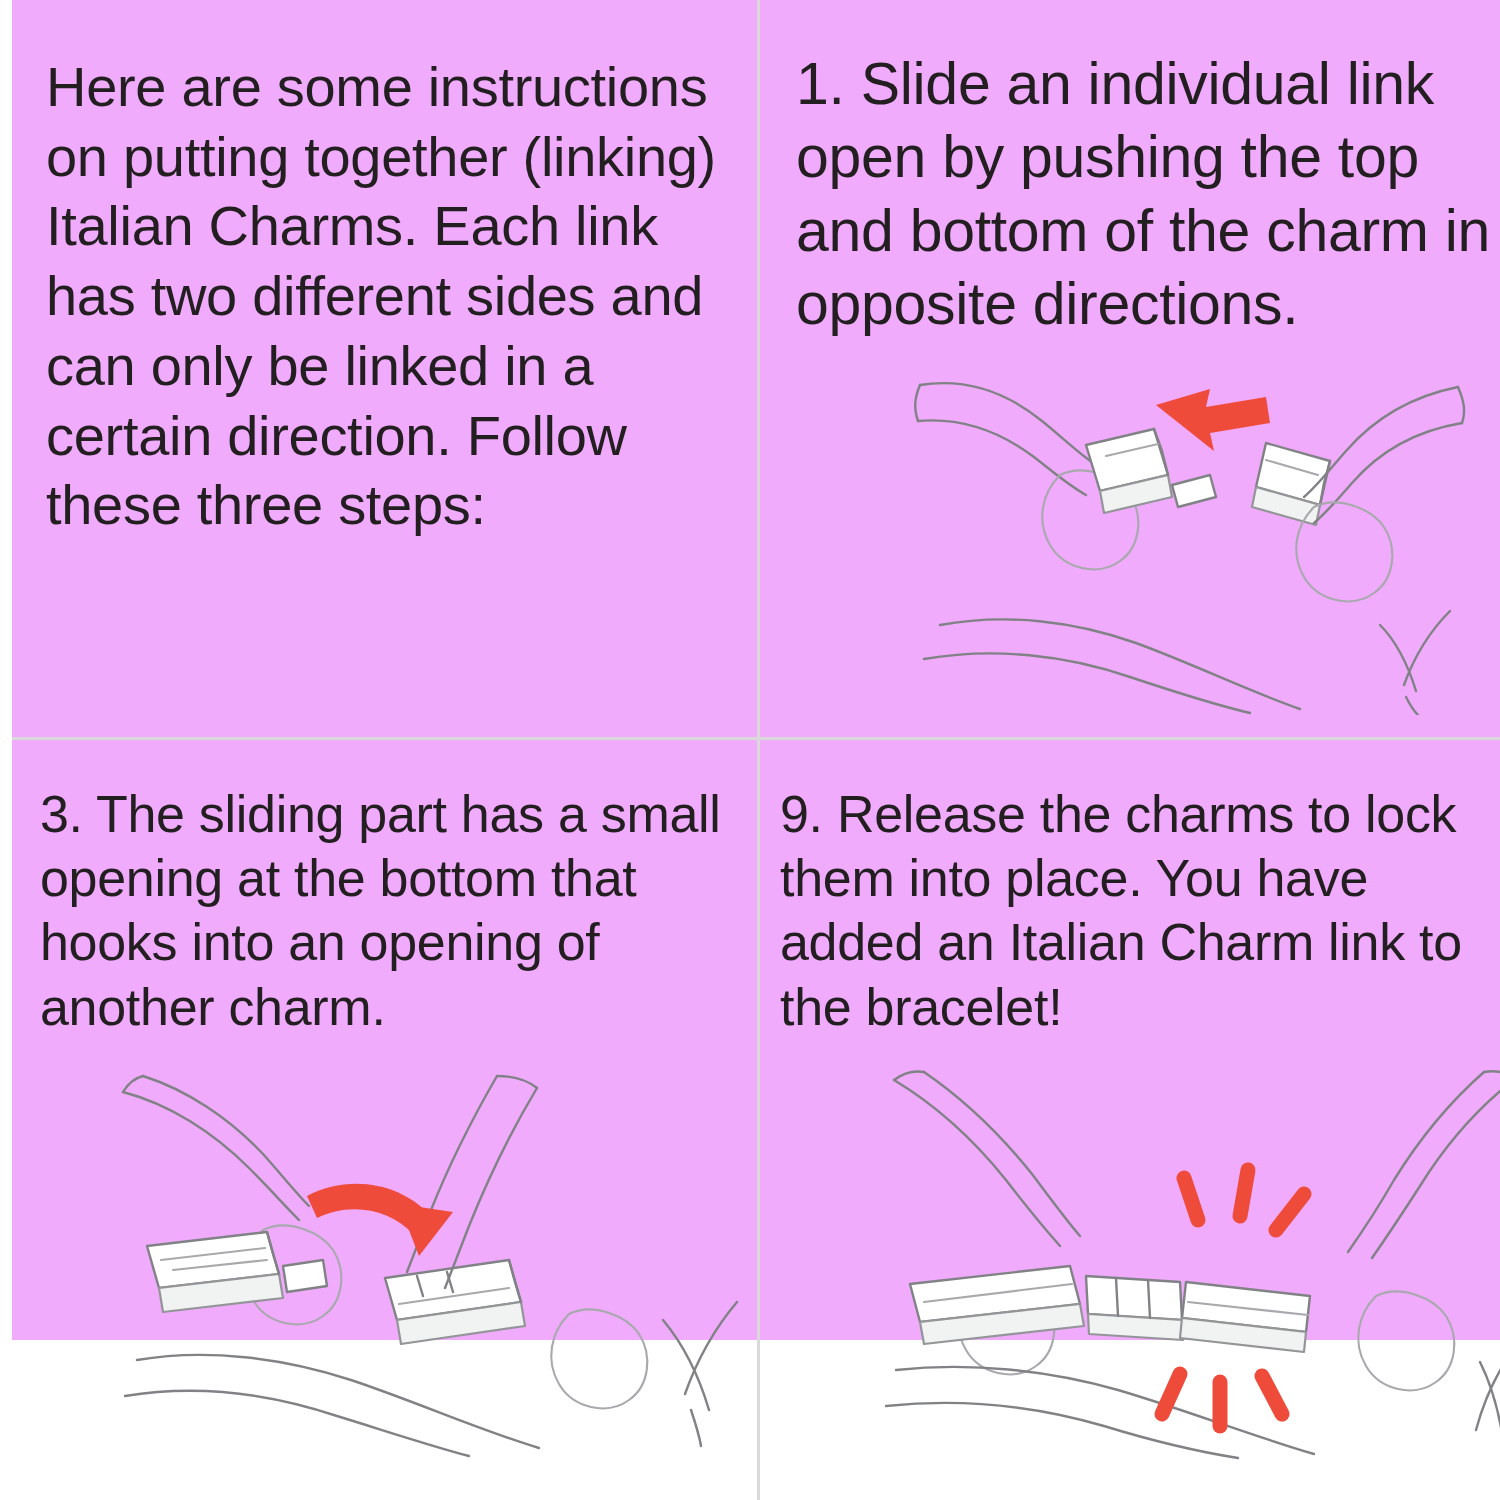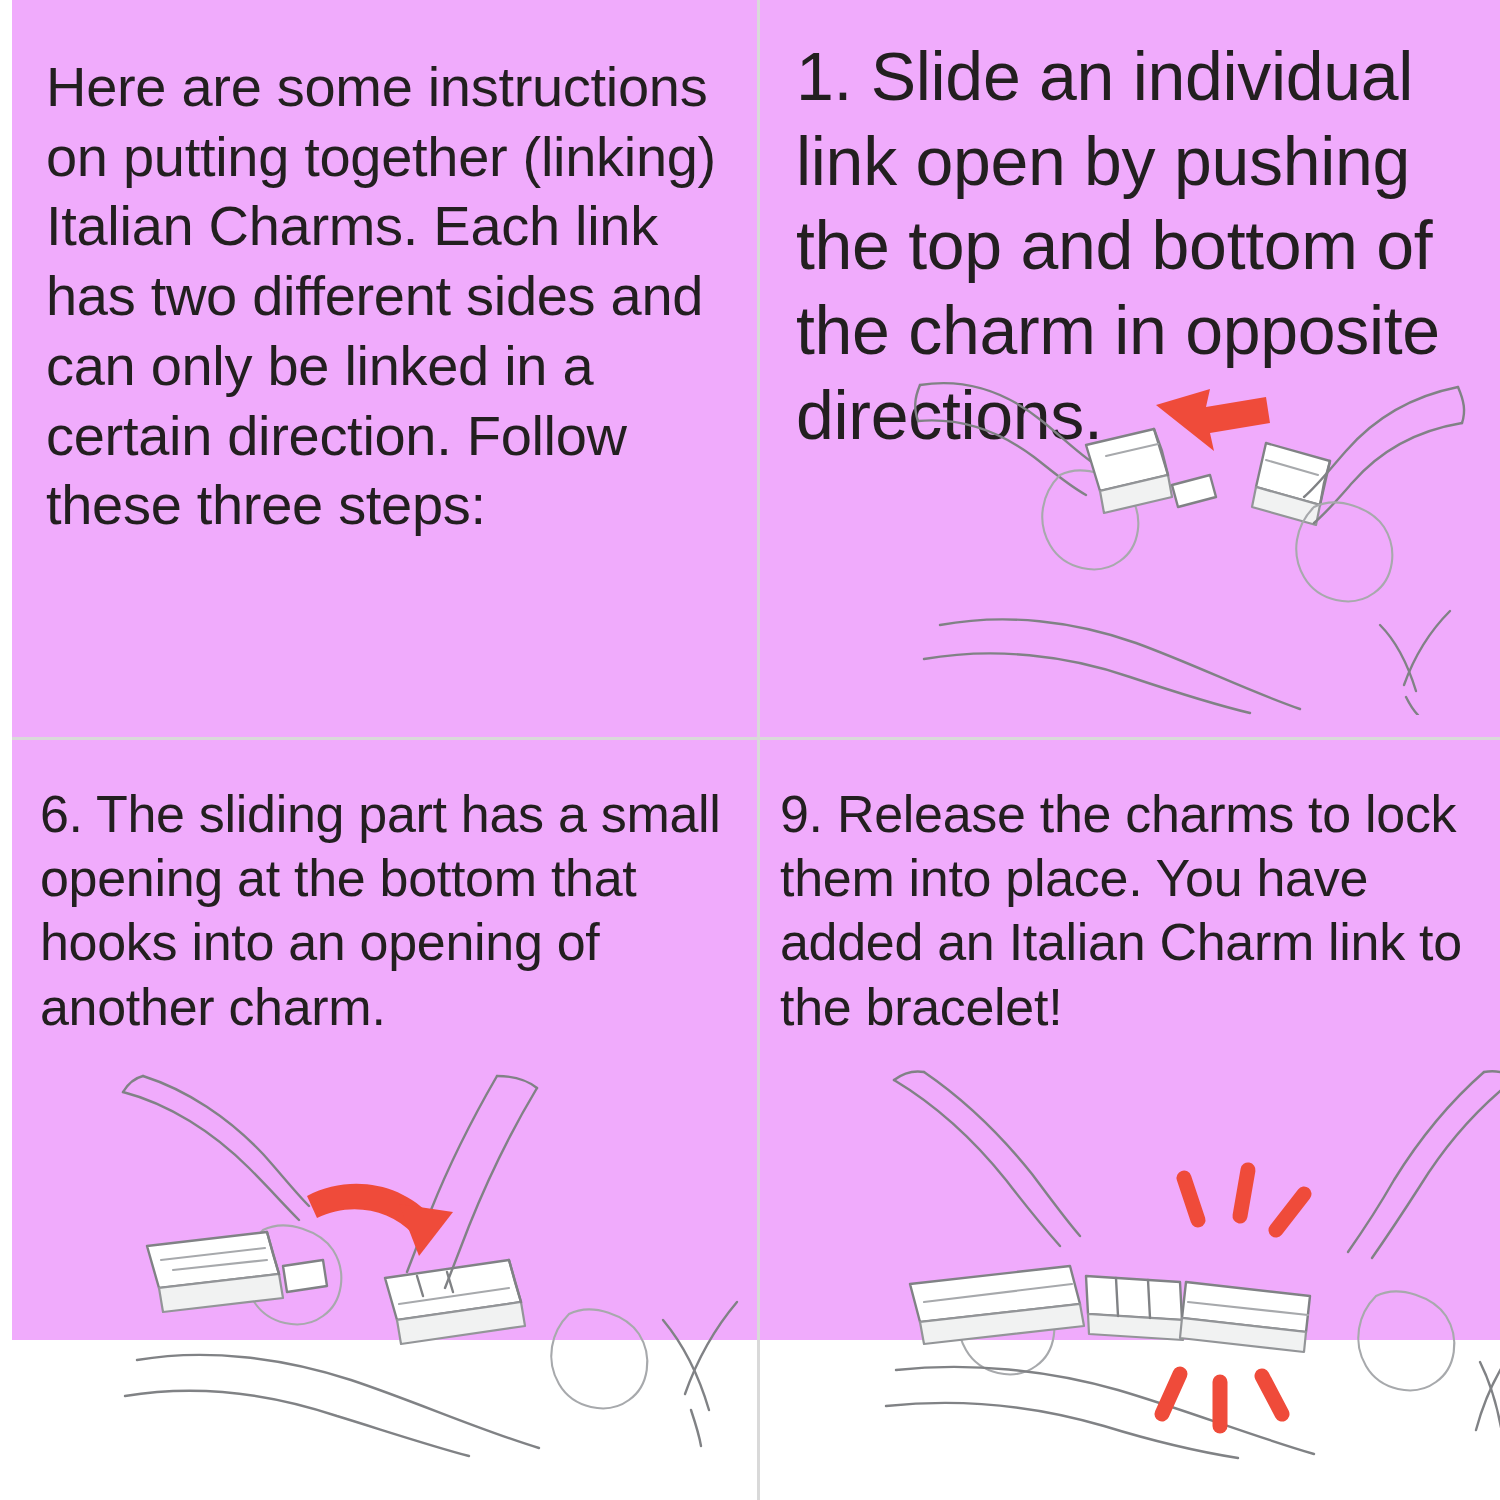--- a/index.html
+++ b/index.html
@@ -52,23 +52,23 @@
   }
   .para-intro {
     left: 34px;
     top: 52px;
     width: 680px;
     font-size: 56px;
     line-height: 1.245;
   }
   .para-step1 {
     left: 36px;
-    top: 34px;
+    top: 48px;
     width: 700px;
-    font-size: 68px;
+    font-size: 59px;
     line-height: 1.245;
   }
   .para-step2 {
     left: 28px;
     top: 42px;
     width: 700px;
     font-size: 52px;
     line-height: 1.235;
   }
   .para-step3 {
@@ -140,21 +140,21 @@
           <path class="ln" d="M496 372 C500 380 504 386 508 390"></path>
 
           <g class="arrow">
             <path d="M246 80 L300 64 L296 82 L356 72 L360 98 L300 108 L304 126 Z"></path>
           </g>
         </svg>
       </div>
     </div>
 
     <div class="cell cell-bl">
-      <div class="para para-step2">6. The sliding part has a small opening at the bottom that hooks into an opening of another charm.</div>
+      <div class="para para-step2">3. The sliding part has a small opening at the bottom that hooks into an opening of another charm.</div>
 
       <div class="figure fig-step2">
         <svg viewBox="0 0 630 390" width="630" height="390" aria-hidden="true">
 
           <path class="ln" d="M6 22 C52 34 96 62 132 98 C152 118 168 136 182 150"></path>
           <path class="ln" d="M26 6 C70 20 112 48 146 84 C164 104 178 122 192 136"></path>
           <path class="ln" d="M6 22 C12 12 18 8 26 6"></path>
           <path class="ln-lt" d="M146 160 C128 178 122 206 136 230 C150 254 184 262 206 246 C226 232 230 202 216 180 C204 162 170 148 146 160 Z"></path>
 
           <path class="fill-w" d="M30 176 L150 162 L162 204 L42 218 Z"></path>

